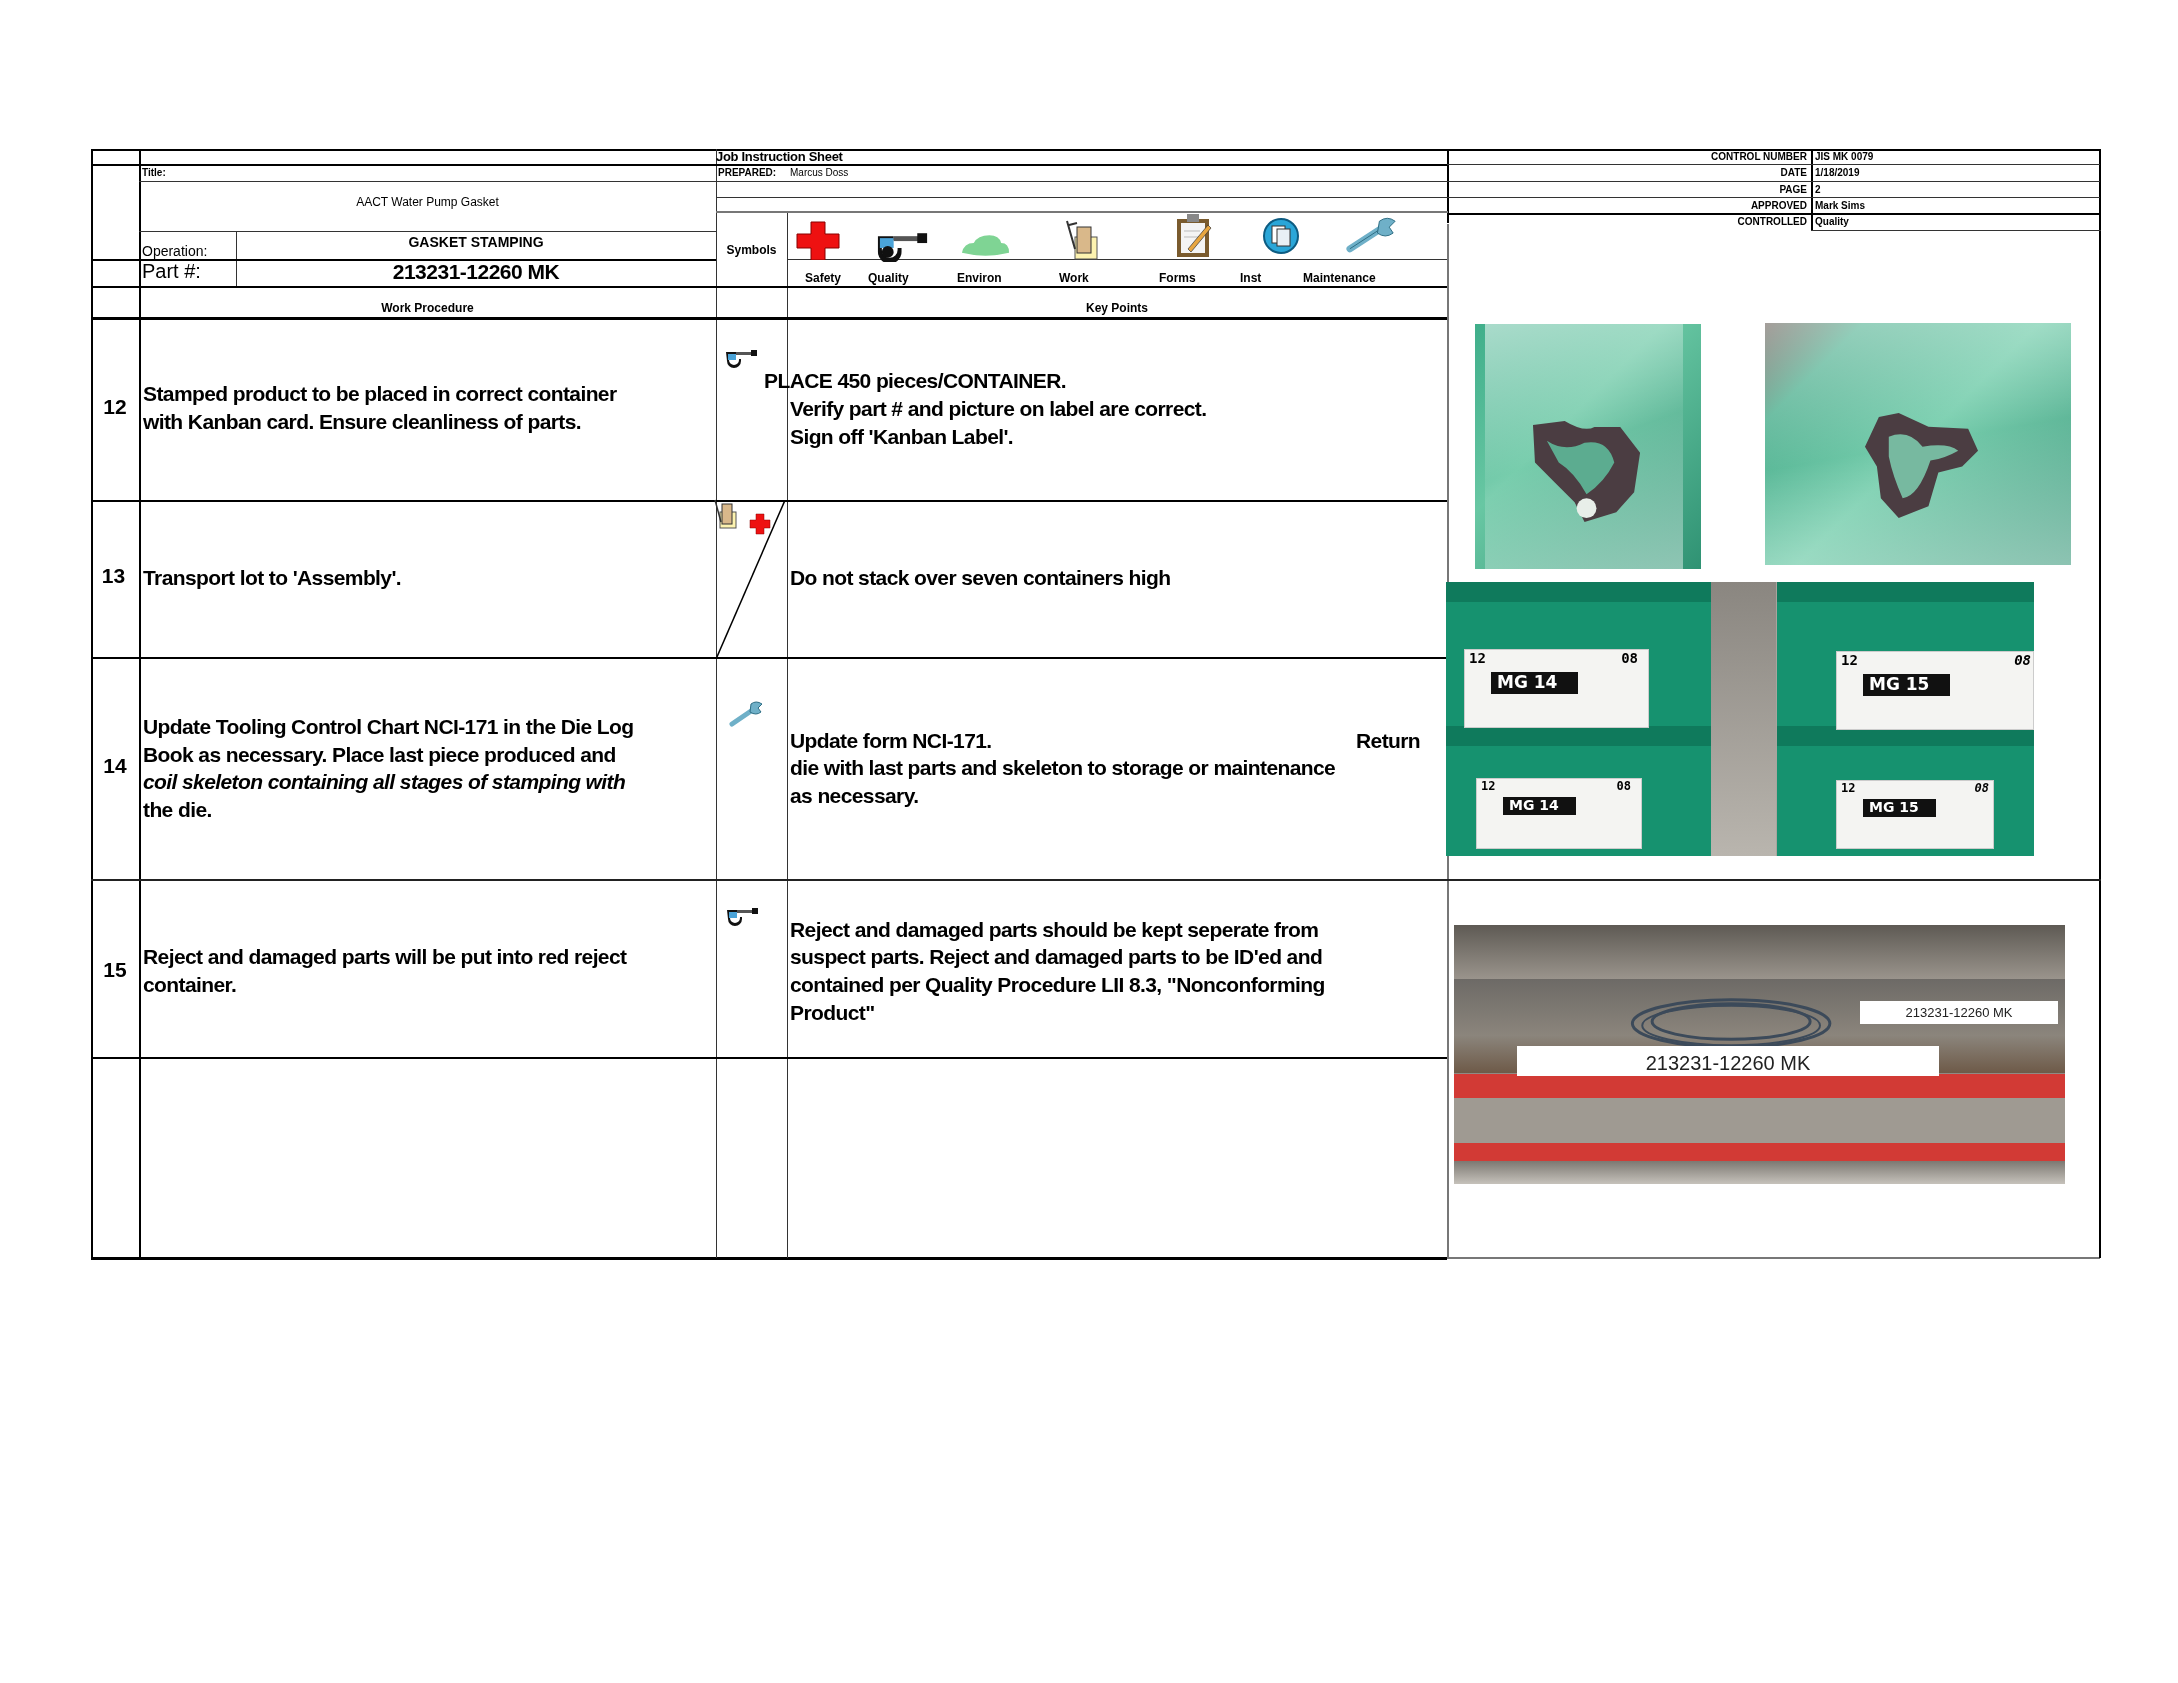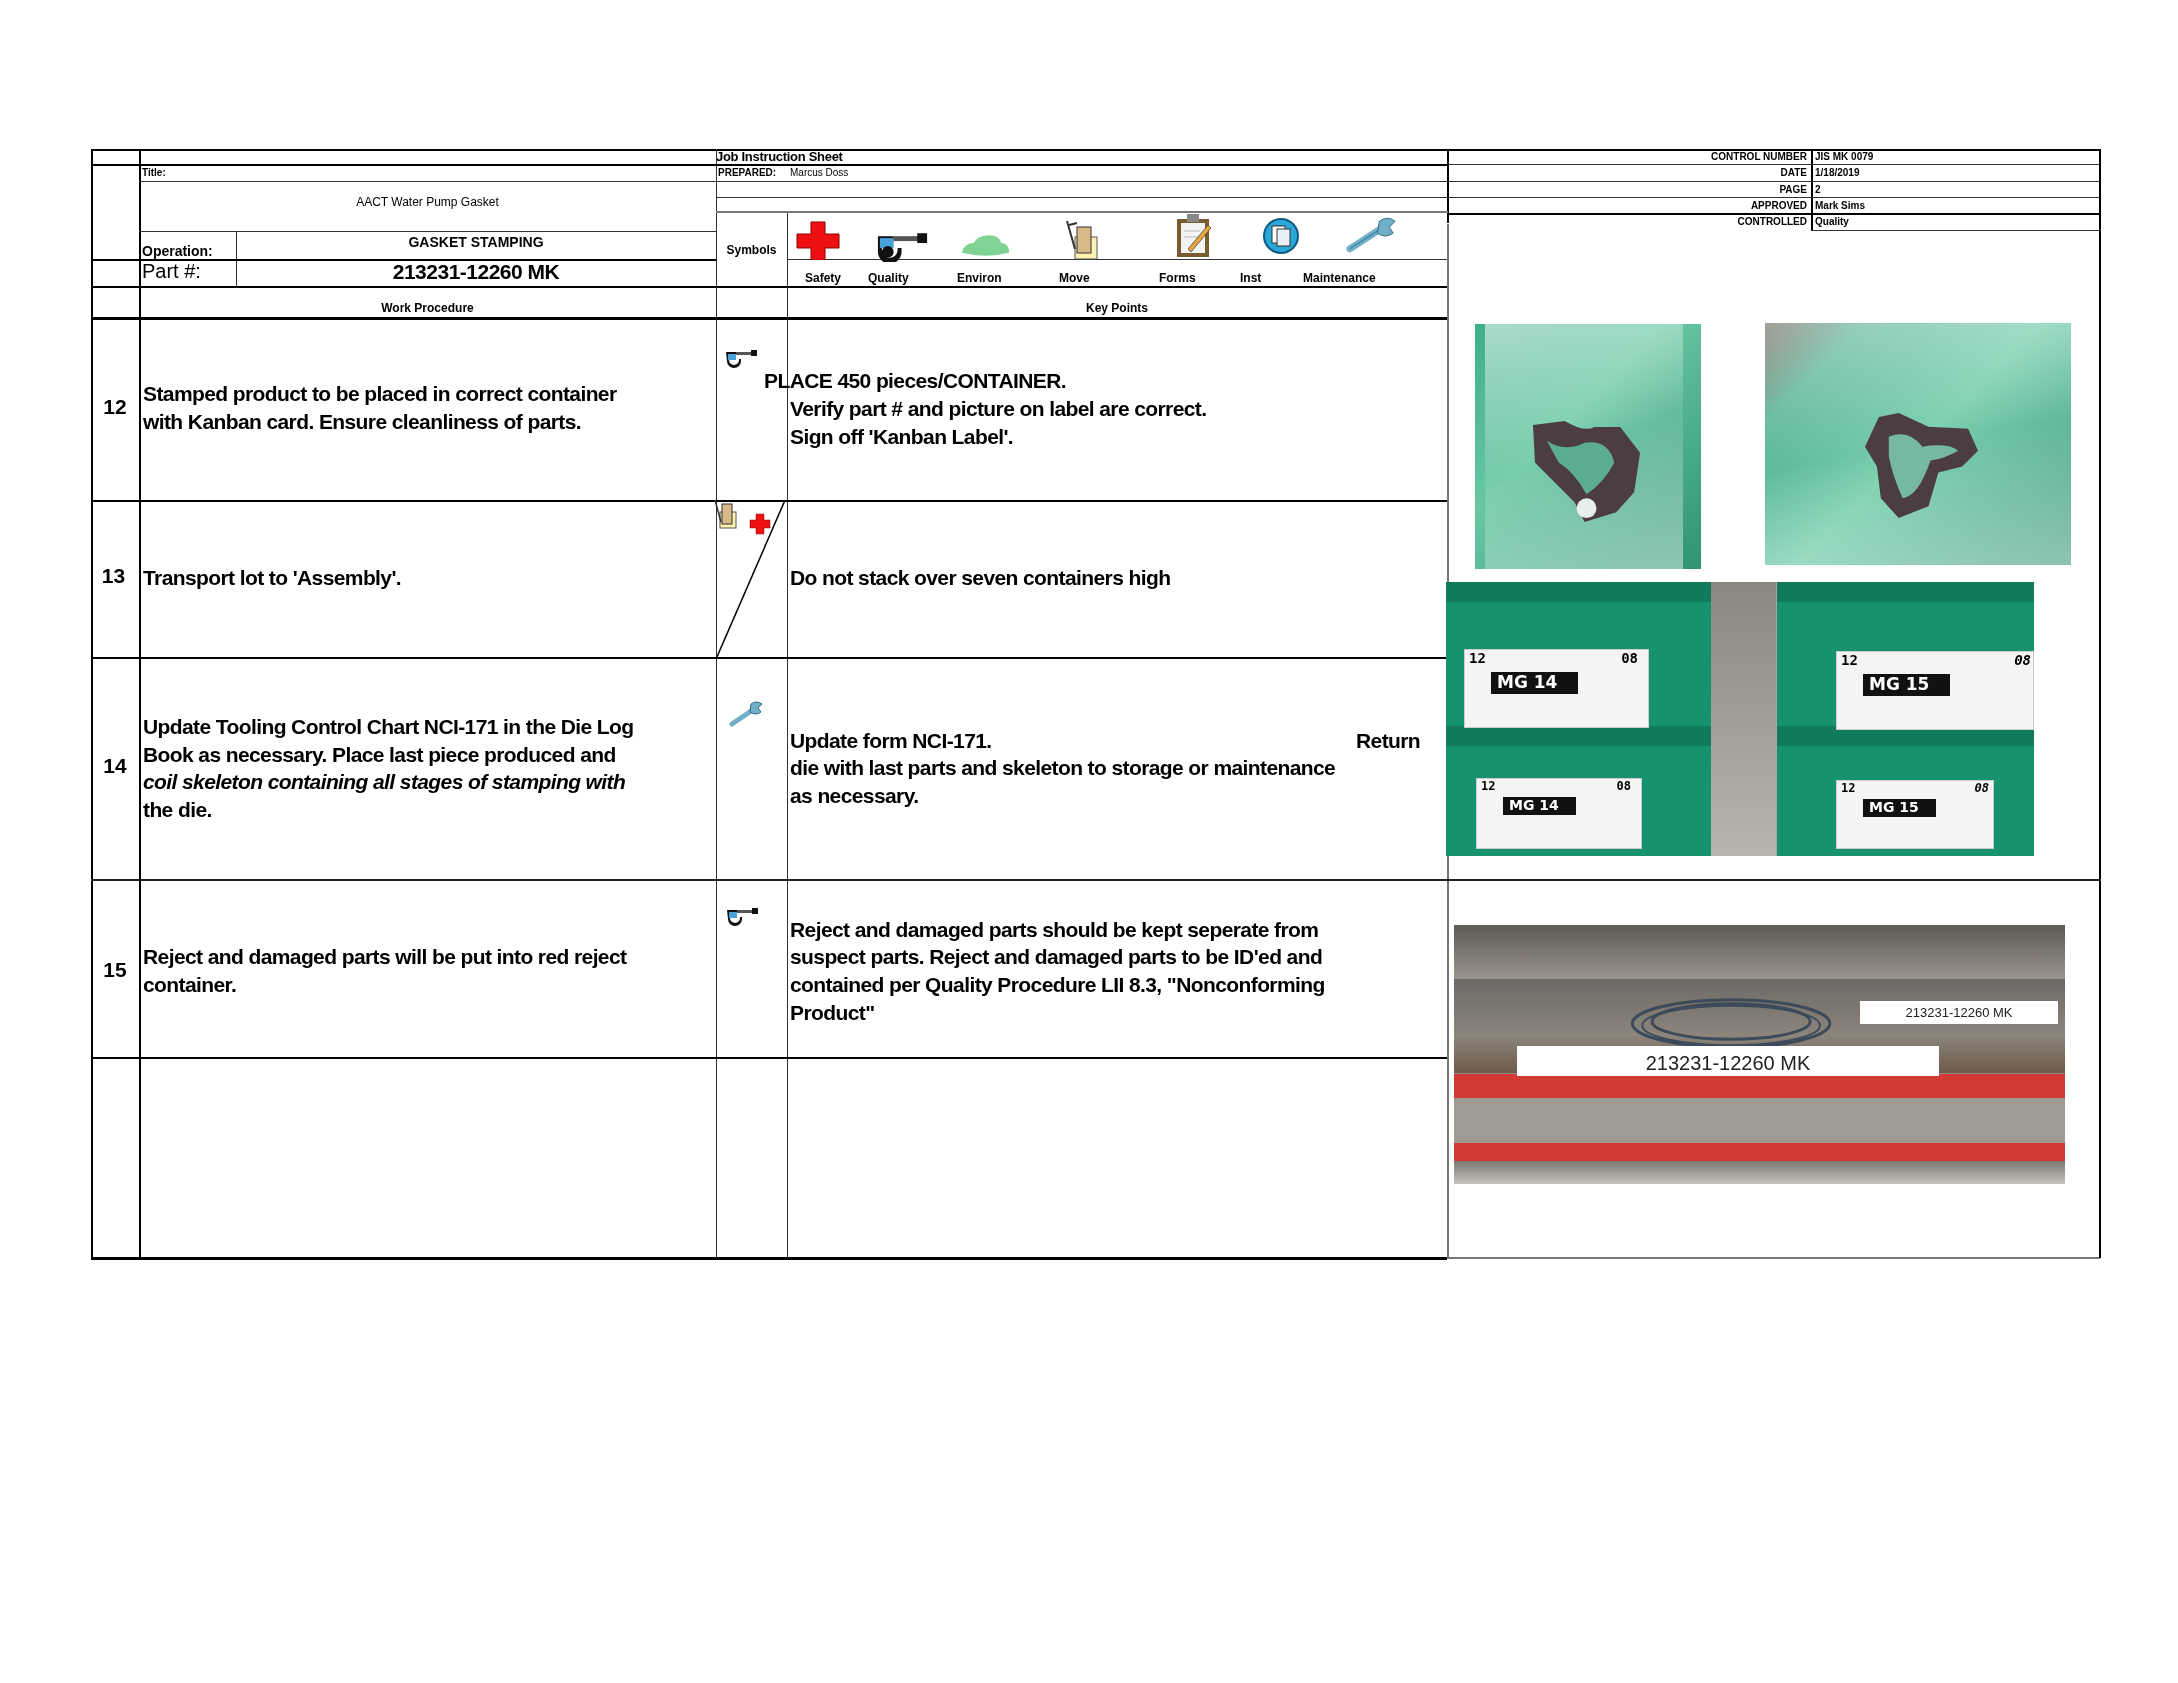--- a/index.html
+++ b/index.html
@@ -64,21 +64,21 @@
     <line x1="70" y1="0" x2="1" y2="159" stroke="#000" stroke-width="1.5"></line>
   </svg>
 </div>
 
 <div class="txt" style="left:716px; top:149px; font-size:13px; font-weight:bold; letter-spacing:-0.3px;">Job Instruction Sheet</div>
 <div class="txt tiny" style="left:142px; top:167px;">Title:</div>
 <div class="txt" style="left:139px; top:195px; width:577px; text-align:center; font-size:12px;">AACT Water Pump Gasket</div>
 <div class="txt tiny" style="left:718px; top:167px;">PREPARED:</div>
 <div class="txt tiny" style="left:790px; top:167px; font-weight:normal;">Marcus Doss</div>
 
-<div class="txt" style="left:142px; top:243px; font-size:14px; font-weight:bold;">Operation:</div>
+<div class="txt" style="left:142px; top:243px; font-size:14px; font-weight:normal;">Operation:</div>
 <div class="txt" style="left:236px; top:234px; width:480px; text-align:center; font-size:14px; font-weight:bold;">GASKET STAMPING</div>
 <div class="txt" style="left:142px; top:260px; font-size:20px;">Part #:</div>
 <div class="txt" style="left:236px; top:260px; width:480px; text-align:center; font-size:21px; font-weight:bold; letter-spacing:-0.5px;">213231-12260 MK</div>
 <div class="txt small" style="left:139px; top:301px; width:577px; text-align:center; font-size:12px;">Work Procedure</div>
 <div class="txt small" style="left:787px; top:301px; width:660px; text-align:center; font-size:12px;">Key Points</div>
 <div class="txt" style="left:716px; top:243px; width:71px; text-align:center; font-size:12px; font-weight:bold;">Symbols</div>
 
 <div>
   <div class="txt tiny" style="left:1447px; top:151px; width:360px; text-align:right;">CONTROL NUMBER</div>
   <div class="txt tiny" style="left:1815px; top:151px;">JIS MK 0079</div>
@@ -133,21 +133,21 @@
 
   <svg class="icon" style="left:1344px; top:215px;" width="59" height="40" viewBox="0 0 60 40">
     <path d="M6 34 L40 12" stroke="#6fb0c8" stroke-width="7" stroke-linecap="round"></path>
     <path d="M6 34 L40 12" stroke="#2d6d84" stroke-width="1" fill="none"></path>
     <path d="M36 6 q8 -6 16 0 l-6 6 l4 6 q-8 6 -16 0z" fill="#6fb0c8" stroke="#2d6d84"></path>
   </svg>
 
   <div class="sym-label" style="left:805px;">Safety</div>
   <div class="sym-label" style="left:868px;">Quality</div>
   <div class="sym-label" style="left:957px;">Environ</div>
-  <div class="sym-label" style="left:1059px;">Move</div>
+  <div class="sym-label" style="left:1059px;">Work</div>
   <div class="sym-label" style="left:1159px;">Forms</div>
   <div class="sym-label" style="left:1240px;">Inst</div>
   <div class="sym-label" style="left:1303px;">Maintenance</div>
 </div>
 
 <div>
   <div class="txt stepnum" style="left:91px; top:395px; width:48px; text-align:center;">12</div>
   <div class="txt body-text" style="left:143px; top:380px;">Stamped product to be placed in correct container</div>
   <div class="txt body-text" style="left:143px; top:408px;">with Kanban card.  Ensure cleanliness of parts.</div>
   <svg class="icon" style="left:725px; top:350px;" width="34" height="18" viewBox="0 0 34 18">

